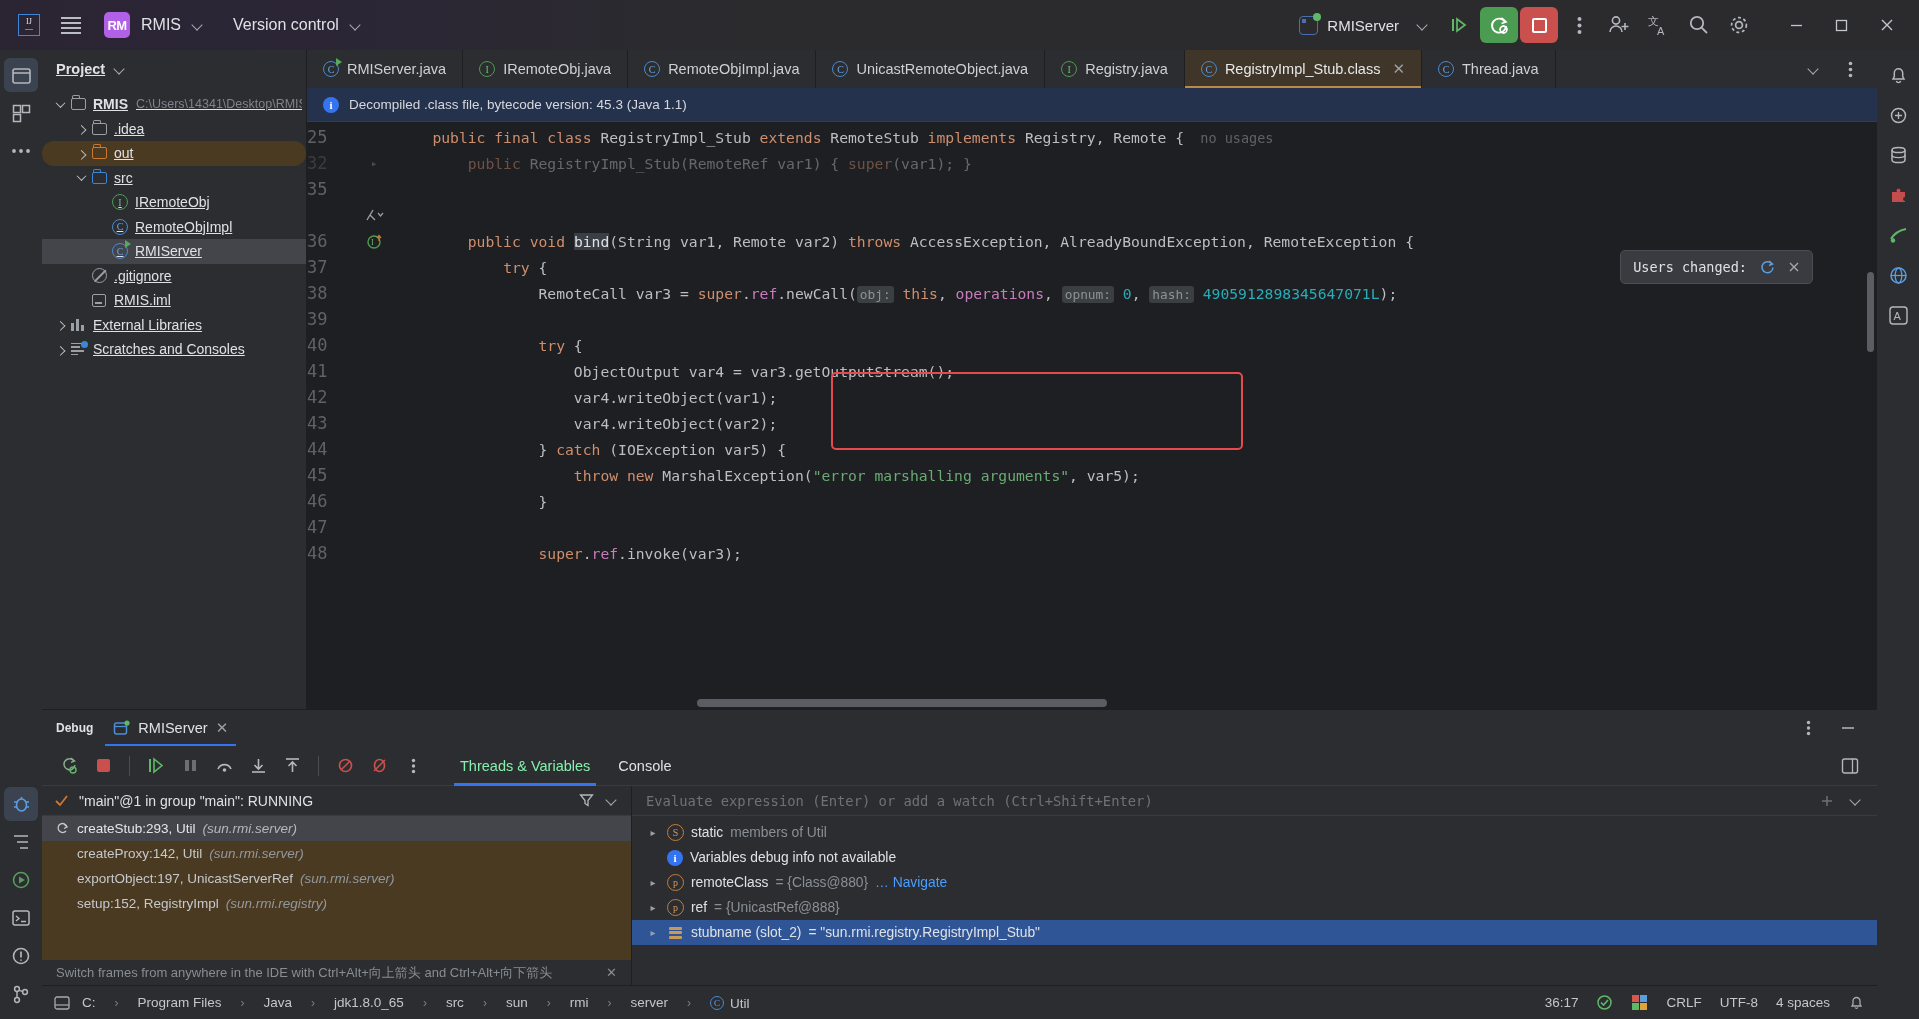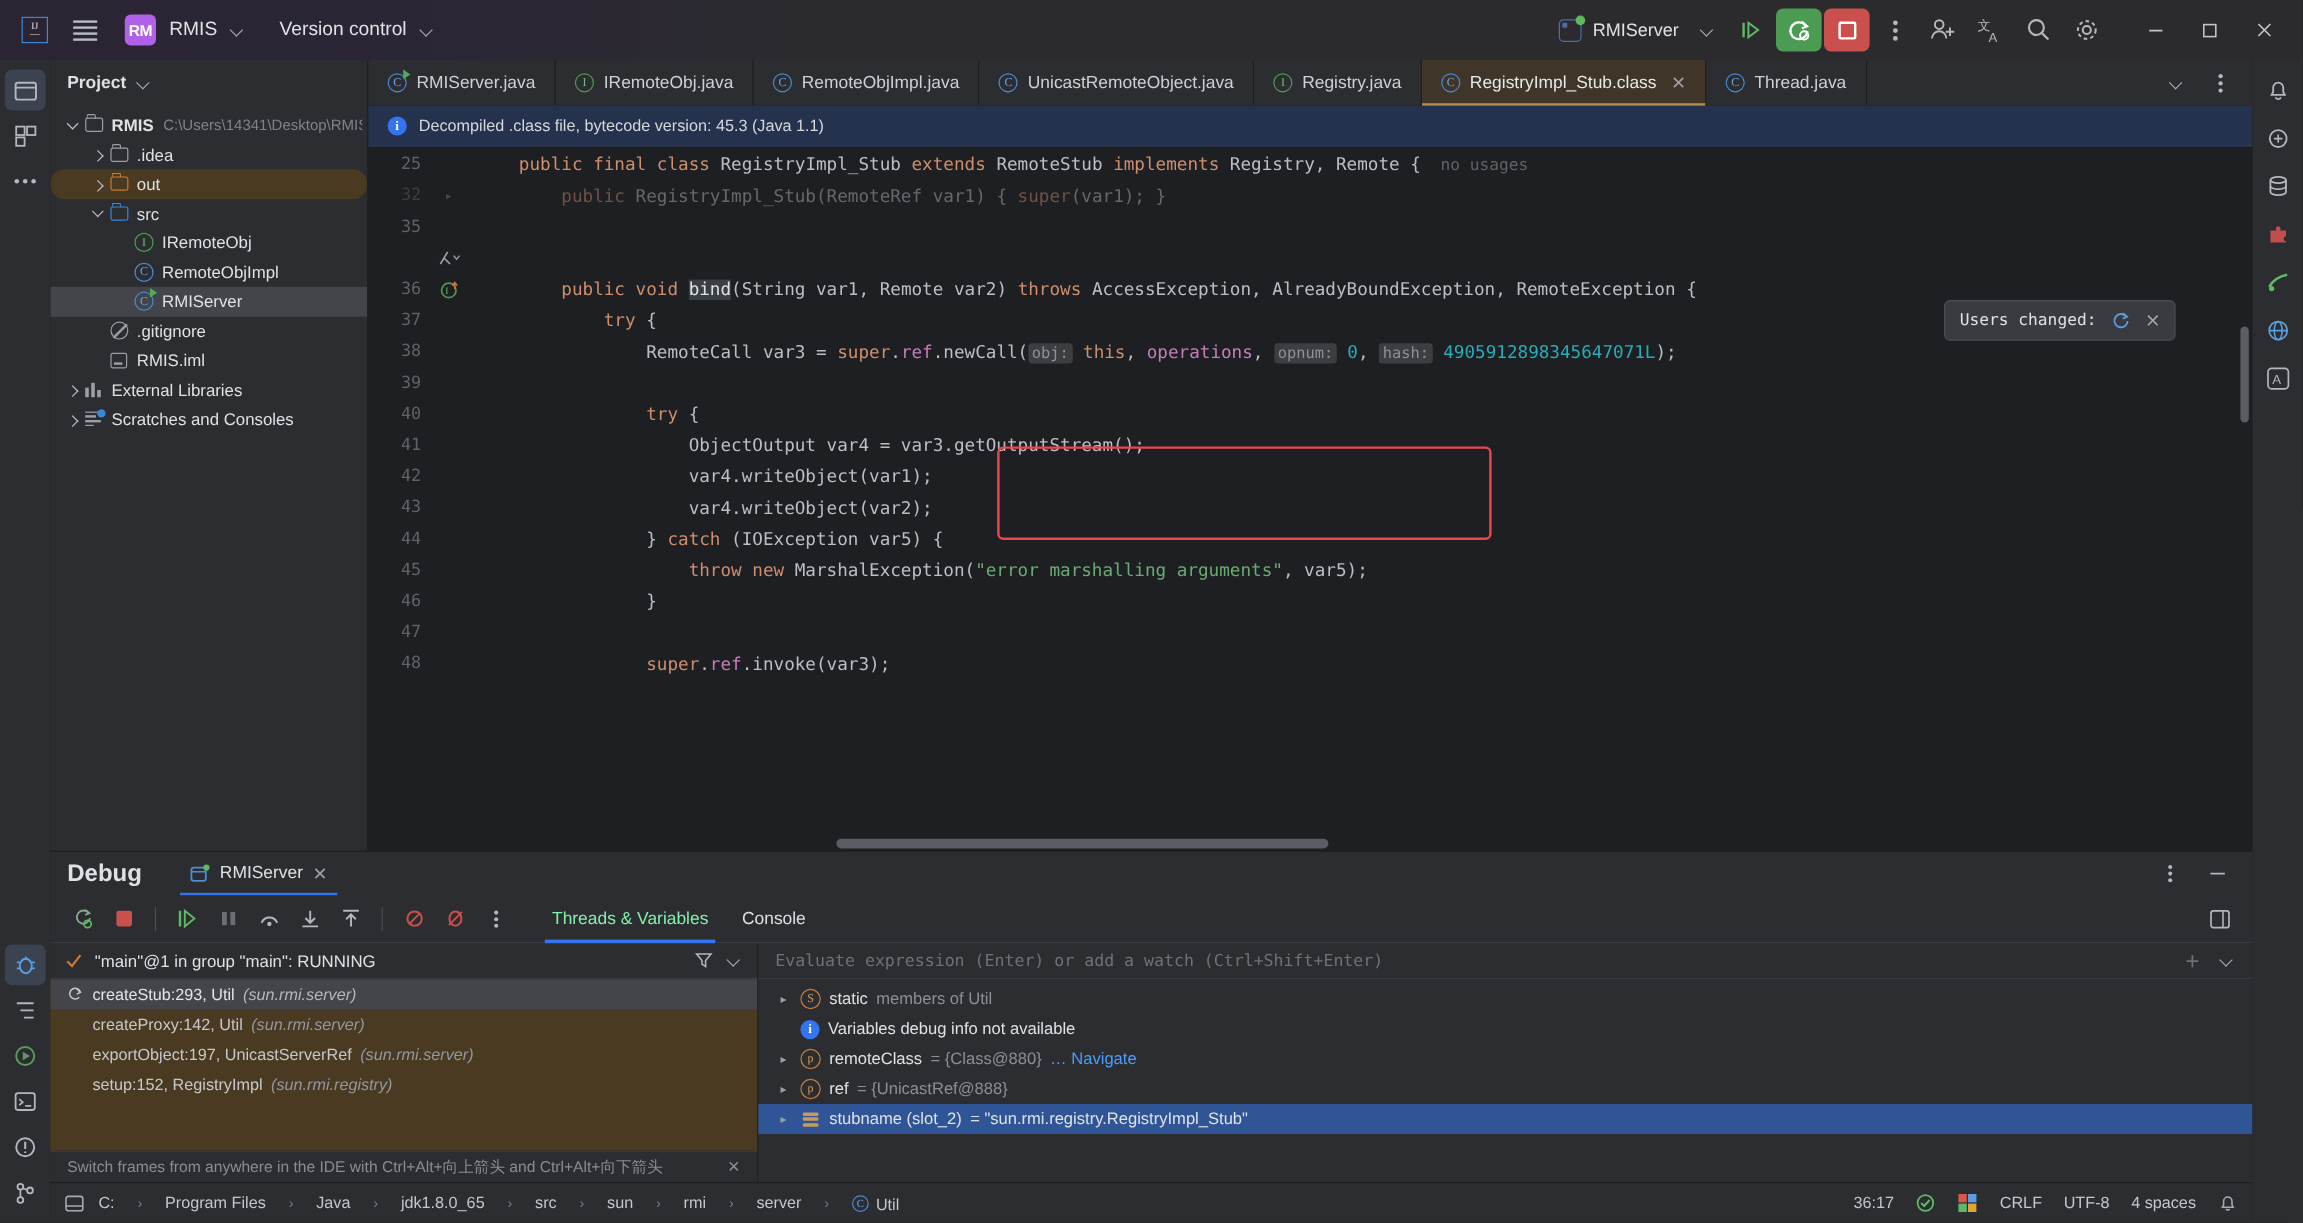--- a/index.html
+++ b/index.html
@@ -67,21 +67,21 @@
 
   
   .rrail { width: 42px; flex: 0 0 42px; background: #2b2d30; display: flex; flex-direction: column; align-items: center; padding-top: 8px; gap: 6px;}
 
   .center { flex: 1; display: flex; flex-direction: column; min-width: 0; }
 
   
   .content-row { flex: 1; display: flex; min-height: 0; }
 
   
-  .project { width: 265px; flex: 0 0 265px; background: #2b2d30; display: flex; flex-direction: column; border-right: 1px solid #1e1f22;}
+  .project { width: 265px; flex: 0 0 265px; background: #2b2d30; display: flex; flex-direction: column; border-right: 1px solid #1e1f22; text-decoration: underline;}
   .project-hdr { height: 38px; display: flex; align-items: center; padding: 0 14px; font-size: 14.5px; font-weight: bold; color: #dfe1e5;}
   .tree { flex: 1; overflow: hidden; font-size: 14px; padding-top: 4px;}
   .tnode { display: flex; align-items: center; height: 24.5px; padding-right: 4px; white-space: nowrap; cursor: pointer; }
   .tnode.sel-out { background: #4b3a22; border-radius: 12px; }
   .tnode.sel-file { background: #43454a; }
   .tarrow { width: 16px; flex: 0 0 16px; display: flex; align-items: center; justify-content: center; color: #9aa0a6; font-size: 10px;}
   .tarrow.down::after { content:""; width:6px;height:6px;border-right:1.4px solid #bcc0c6;border-bottom:1.4px solid #bcc0c6;transform:rotate(45deg) translate(-1px,-1px);}
   .tarrow.right::after { content:""; width:6px;height:6px;border-right:1.4px solid #bcc0c6;border-bottom:1.4px solid #bcc0c6;transform:rotate(-45deg) translate(-1px,1px);}
   .ticon { width: 20px; flex: 0 0 20px; display:flex;align-items:center;justify-content:center; margin-right: 5px;}
   .tlabel { color: #dfe1e5; }
@@ -115,21 +115,21 @@
   .tab.active::after { content:""; position:absolute; left:0;right:0;bottom:0;height:2px;background:#b88a4a;}
   .tab .tclose { color:#9aa0a6; font-size: 15px; margin-left: 4px; }
   .tabs-right { margin-left: auto; display:flex; align-items:center; gap:2px; padding-right:8px;}
   .notice {
     height: 34px; background: #25324d; border-bottom: 1px solid #2e3c5c;
     display: flex; align-items: center; padding: 0 16px; gap: 10px; font-size: 13.5px; color: #d5d8dd;
   }
   .info-circ { width:16px;height:16px;border-radius:50%;background:#3574f0;color:#fff;font-size:11px;font-weight:bold;display:flex;align-items:center;justify-content:center;font-family:"Liberation Serif",serif;}
   .code-area { flex: 1; position: relative; overflow: hidden; font-family: "DejaVu Sans Mono", monospace; font-size: 14.7px;}
   .crow { display: flex; height: 26px; align-items: center; white-space: pre; }
-  .gutter { width: 52px; flex: 0 0 52px; text-align: right; padding-right: 8px; color: #5f6266; font-size: 14px; }
+  .gutter { width: 52px; flex: 0 0 52px; text-align: left; padding-right: 8px; color: #5f6266; font-size: 17px; }
   .gutmark { width: 30px; flex: 0 0 30px; display:flex;align-items:center;justify-content:center;}
   .ctext { padding-left: 8px; }
   
   .kw { color: #cf8e6d; }
   .type { color: #bcbec4; }
   .id  { color: #bcbec4; }
   .num { color: #2aacb8; }
   .str { color: #6aab73; }
   .field { color: #c77dbb; }
   .param-hint { background: #3c3f41; color: #8d9299; border-radius: 3px; padding: 1px 3px; font-size: 12.8px;}
@@ -143,21 +143,21 @@
     position: absolute; right: 64px; top: 128px; background: #393b40; border: 1px solid #4a4d52;
     border-radius: 5px; height: 34px; display: flex; align-items: center; gap: 12px; padding: 0 12px;
     font-size: 13.5px; color: #dfe1e5; z-index: 5;
   }
   .scroll-v { position:absolute; right: 3px; top: 150px; width: 7px; height: 80px; background: #5a5d63; border-radius: 4px;}
   .editor-hscroll { position:absolute; left: 390px; bottom: 2px; height: 8px; width: 410px; background:#5a5d63; border-radius:4px;}
 
   
   .debug { flex: 0 0 276px; background: #2b2d30; border-top: 1px solid #1e1f22; display: flex; flex-direction: column;}
   .debug-hdr { height: 36px; display: flex; align-items: center; padding: 0 14px; gap: 2px; }
-  .dbg-title { font-size: 20px; font-weight: bold; color:#dfe1e5; margin-right: 30px;}
+  .dbg-title { font-size: 12px; font-weight: bold; color:#dfe1e5; margin-right: 10px;}
   .dbg-tab { display:flex; align-items:center; gap:8px; font-size:14.5px; color:#dfe1e5; padding: 0 8px; height:36px; position:relative; cursor:pointer;}
   .dbg-tab.active::after{content:"";position:absolute;left:0;right:0;bottom:0;height:2.5px;background:#3574f0;}
   .dbg-tab .tclose{color:#9aa0a6;font-size:15px;}
   .dbg-hdr-right { margin-left:auto; display:flex;align-items:center;gap:10px;}
   .debug-toolbar { height: 40px; display:flex; align-items:center; padding: 0 12px; gap: 4px; border-bottom: 1px solid #393b40;}
   .tbtn { width:30px;height:30px;display:flex;align-items:center;justify-content:center;border-radius:5px;cursor:pointer;}
   .tsep { width:1px; height:20px; background:#4a4d52; margin: 0 7px;}
   .dtab { padding: 0 14px; height: 40px; display:flex;align-items:center; font-size:14.5px; color:#dfe1e5; position:relative; cursor:pointer;}
   .dtab.active{color:#86efac;}
   .dtab.active::after{content:"";position:absolute;left:8px;right:8px;bottom:0;height:2.5px;background:#3574f0;}

